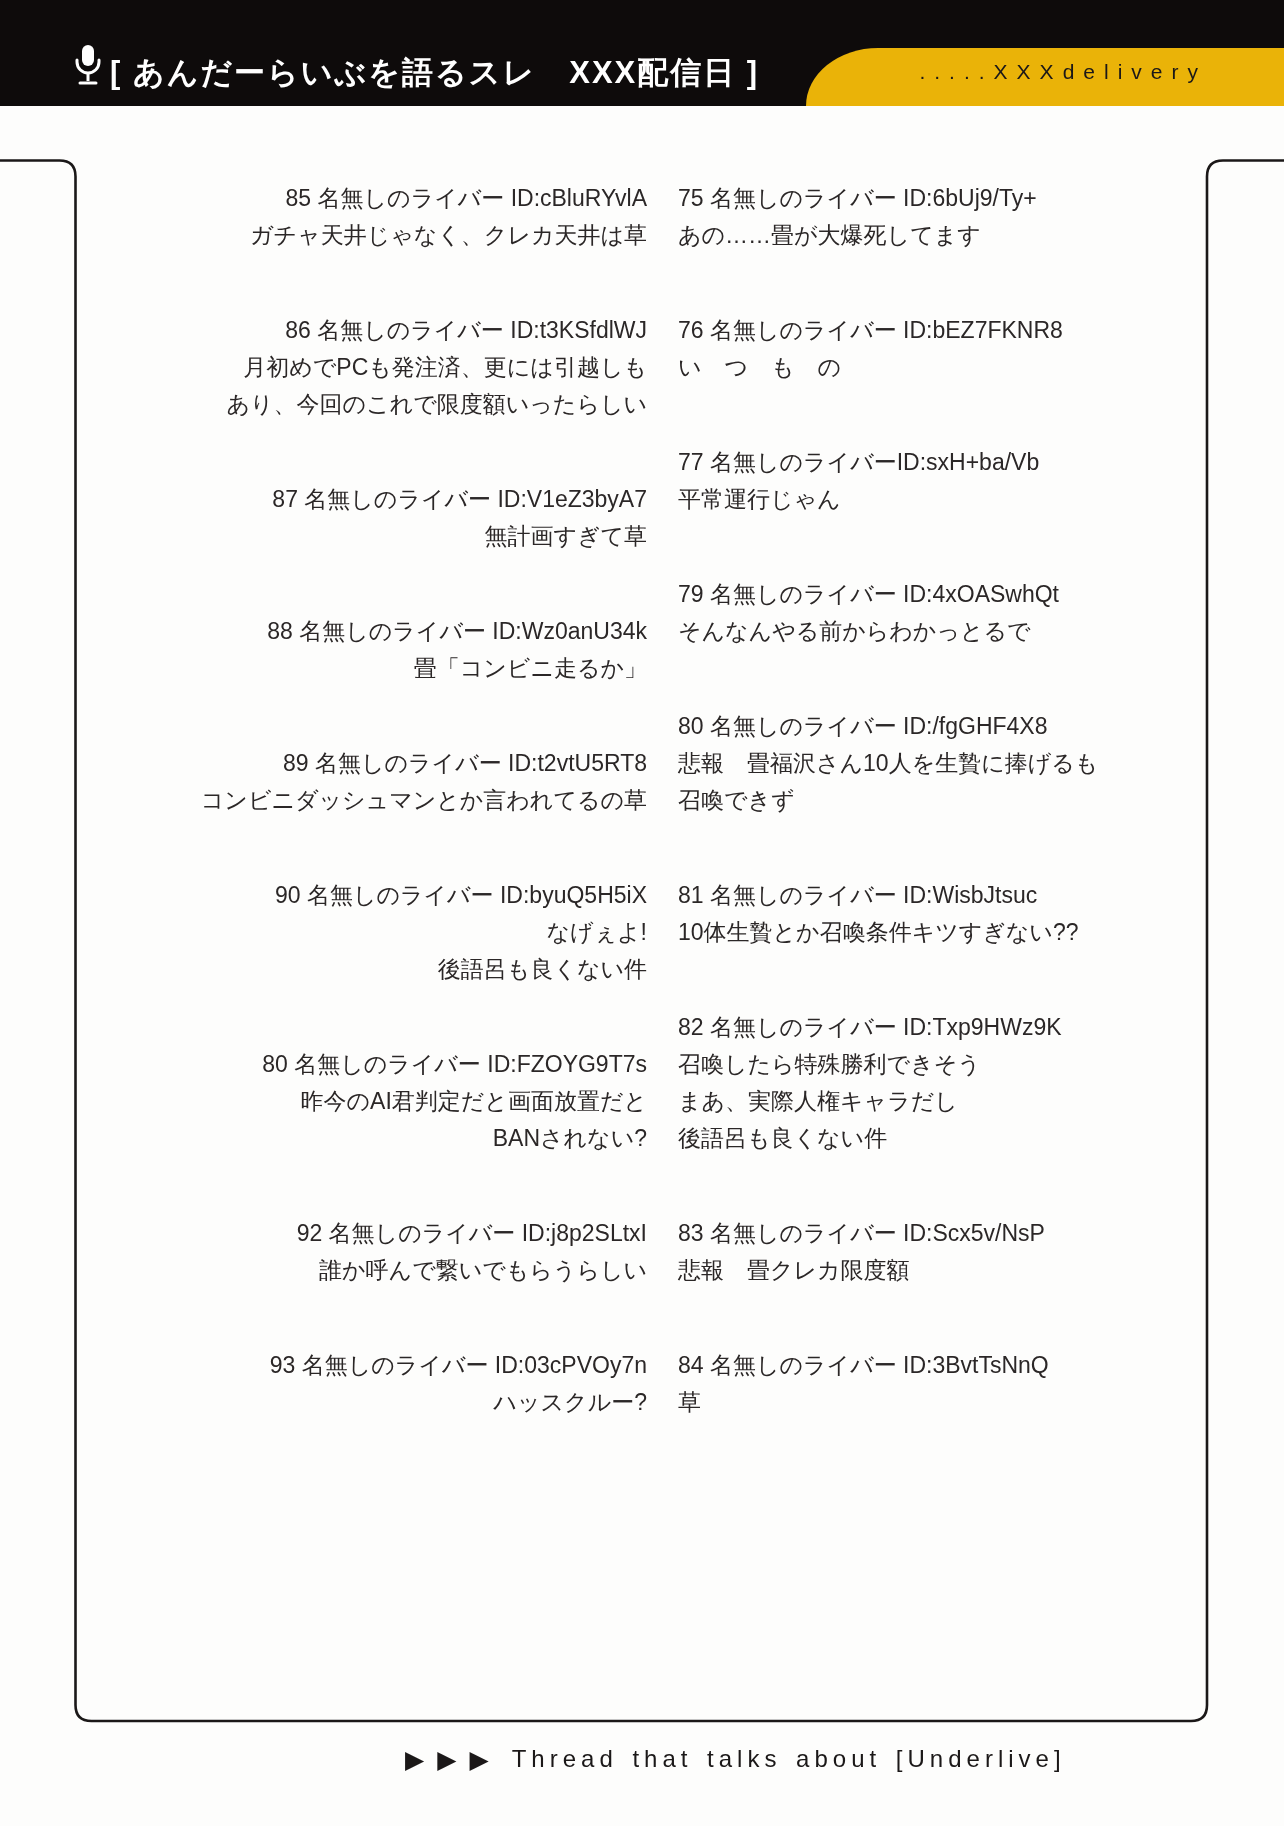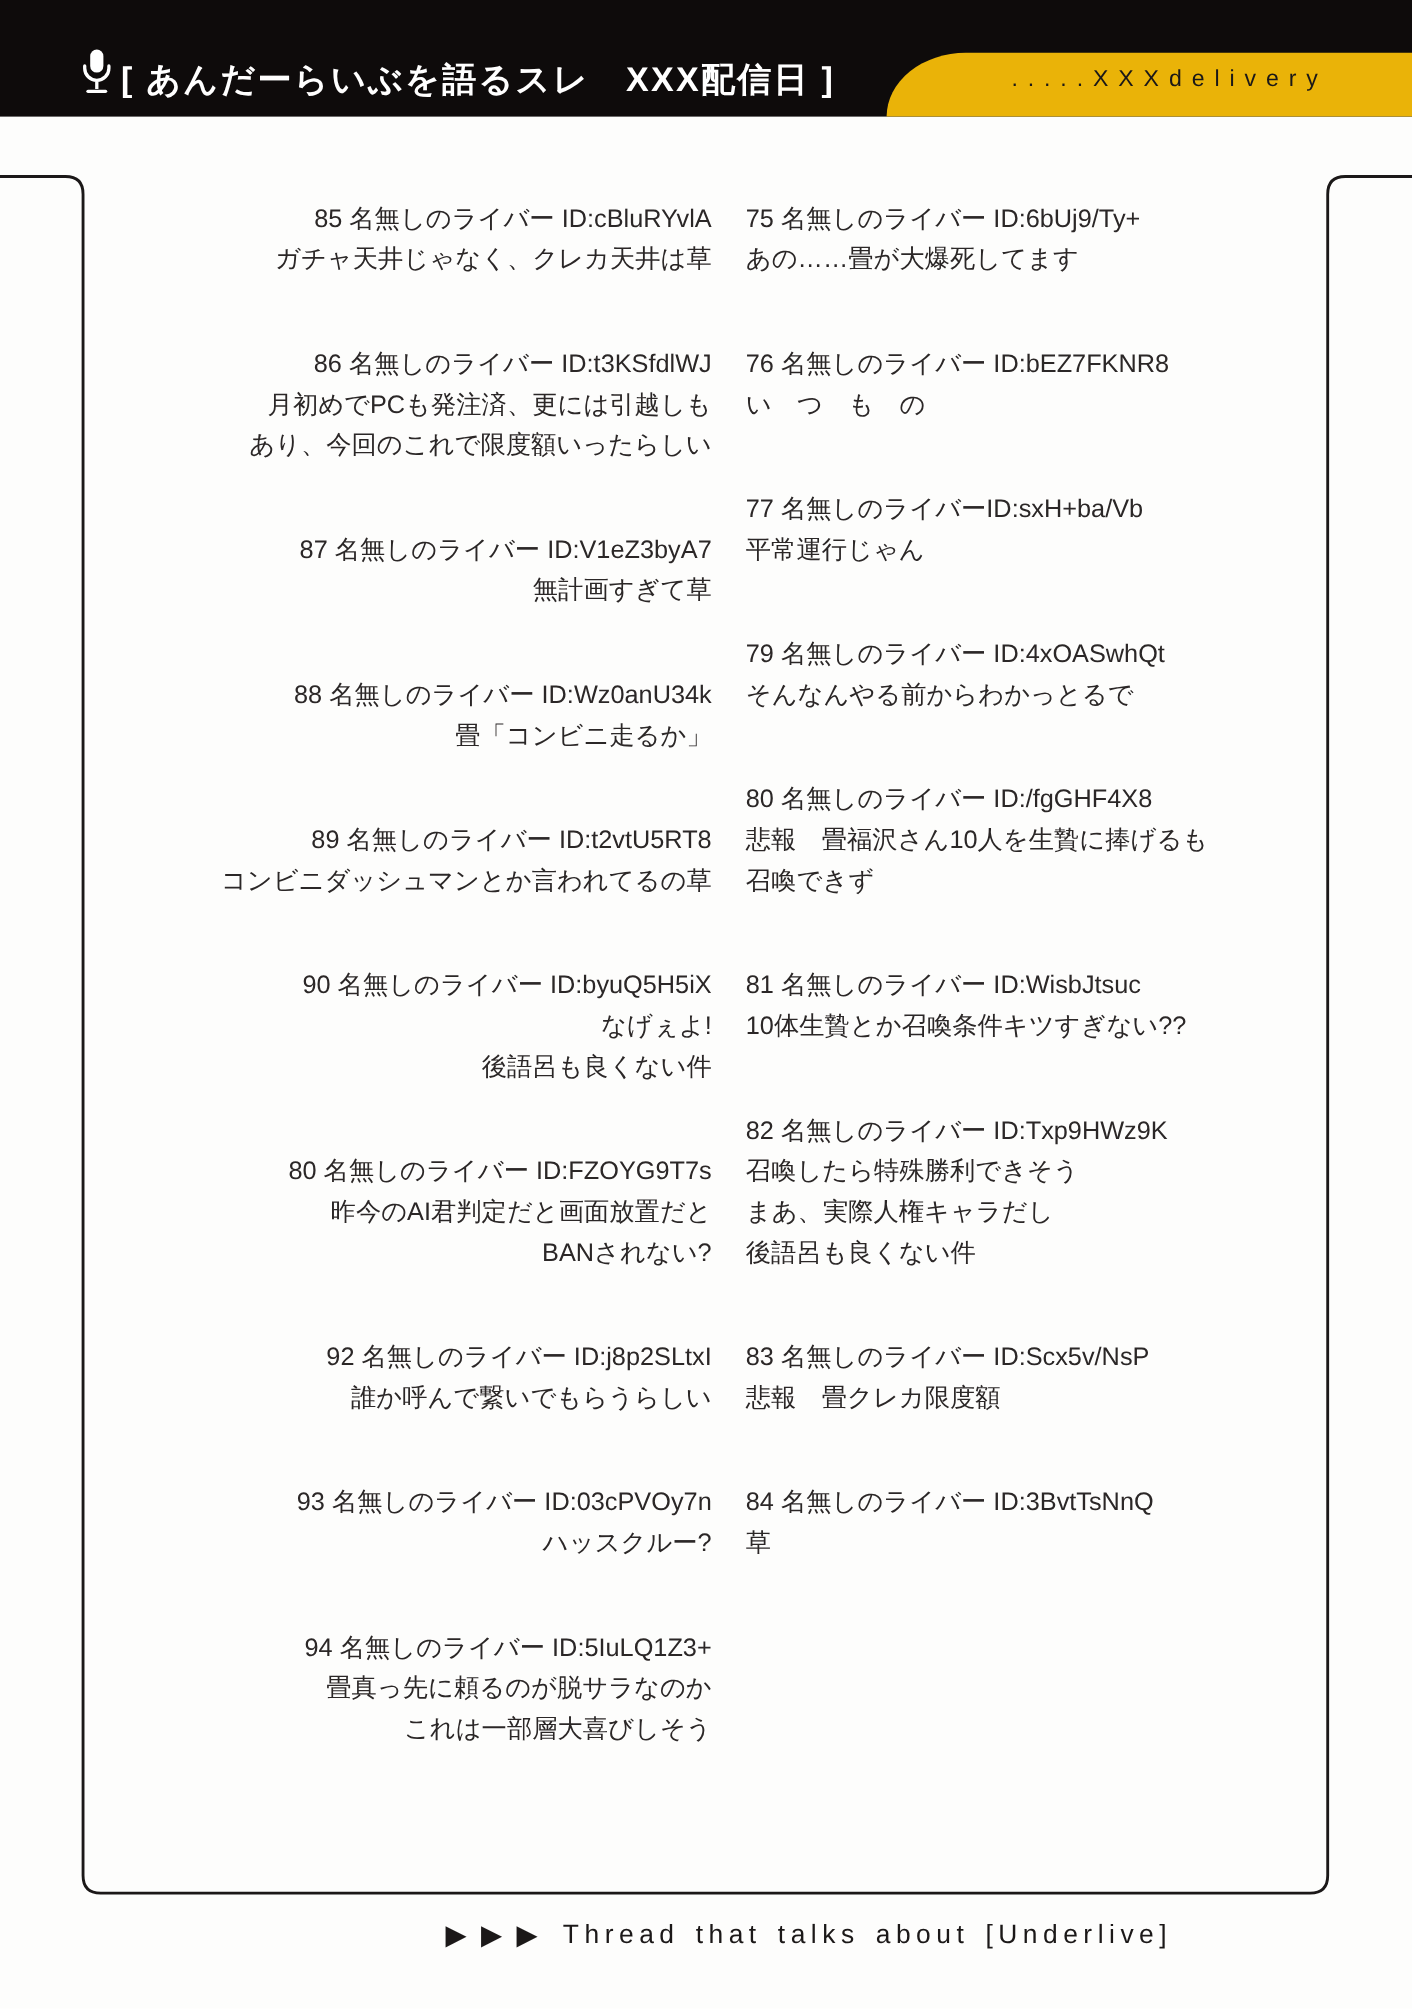--- a/index.html
+++ b/index.html
@@ -121,25 +121,20 @@
         <div>BANされない?</div>
       </div>
       <div class="post">
         <div>92 名無しのライバー ID:j8p2SLtxI</div>
         <div>誰か呼んで繋いでもらうらしい</div>
       </div>
       <div class="post">
         <div>93 名無しのライバー ID:03cPVOy7n</div>
         <div>ハッスクルー?</div>
       </div>
-      <div class="post">
-        <div>94 名無しのライバー ID:5IuLQ1Z3+</div>
-        <div>畳真っ先に頼るのが脱サラなのか</div>
-        <div>これは一部層大喜びしそう</div>
-      </div>
     </div>
   <div class="col col-right" id="col-right">
       <div class="post">
         <div>75 名無しのライバー ID:6bUj9/Ty+</div>
         <div>あの……畳が大爆死してます</div>
       </div>
       <div class="post">
         <div>76 名無しのライバー ID:bEZ7FKNR8</div>
         <div>い　つ　も　の</div>
       </div>

